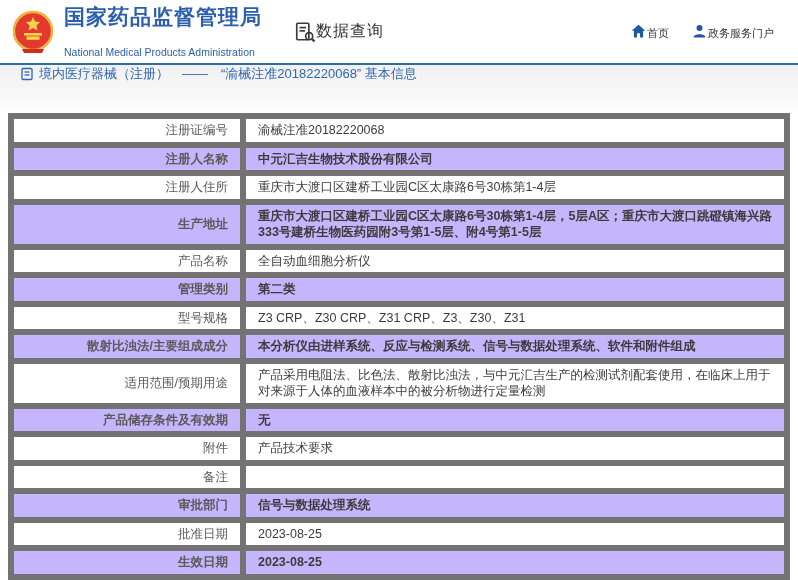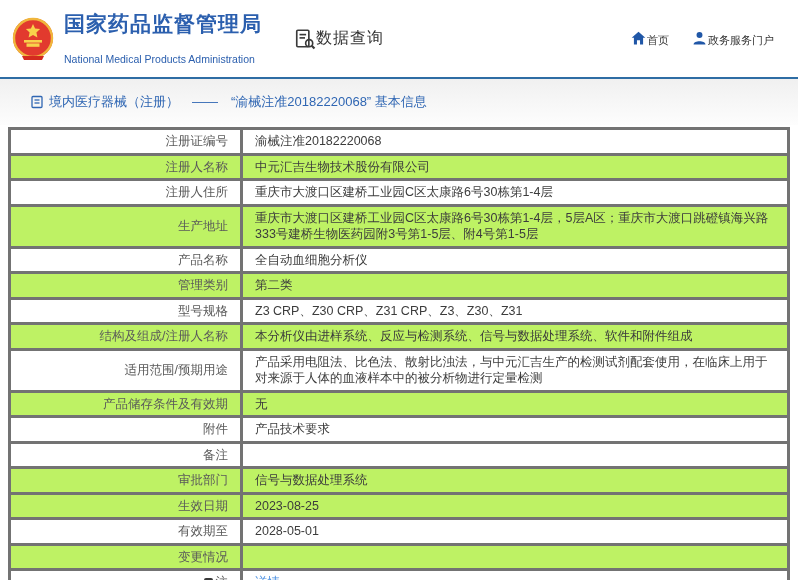--- a/index.html
+++ b/index.html
@@ -1,46 +1,46 @@
 <!DOCTYPE html>
 <html><head>
 <meta charset="utf-8">
 <style>
   * { margin: 0; padding: 0; box-sizing: border-box; }
   html, body { width: 798px; height: 580px; background: #fff; overflow: hidden; }
   body { font-family: "Liberation Sans", "DejaVu Sans", sans-serif; color: #333; }
 
   
-  .header { height: 77px; display: flex; align-items: center; padding: 0 14px 0 10px; background: #fff; }
+  .header { height: 63px; display: flex; align-items: center; padding: 0 14px 0 10px; background: #fff; }
   .logo { width: 46px; height: 46px; flex: 0 0 auto; cursor: pointer; }
   .brand { margin-left: 8px; display: flex; flex-direction: column; justify-content: center; }
   .brand-title { font-size: 21px; font-weight: bold; color: #2b5fae; letter-spacing: 1px; line-height: 1.15; }
   .brand-sub { font-size: 10.5px; color: #2b5fae; margin-top: 16px; }
   .section-entry { display: flex; align-items: center; margin-left: 32px; cursor: pointer; }
   .section-entry svg { display: block; }
   .section-label { font-size: 16px; color: #333; letter-spacing: 1px; }
   .header-nav { margin-left: auto; display: flex; gap: 22px; padding-right: 10px; }
   .nav-item { display: flex; flex-direction: row; align-items: center; cursor: pointer; }
   .nav-item svg { display: block; }
   .nav-label { font-size: 11px; color: #333; margin-top: 3px; white-space: nowrap; }
 
   
   .blue-line { height: 2px; background: #2e6da4; }
-  .crumb-band { height: 46px; background: linear-gradient(#f0f0f0, #fdfdfd); display: flex; align-items: center; padding: 0 30px; }
+  .crumb-band { height: 46px; background: linear-gradient(#f0f0f0, #fdfdfd); display: flex; align-items: flex-start; padding: 0 20px; }
   .crumb { display: flex; align-items: center; font-size: 13px; color: #2f66b3; }
   .crumb svg { margin-right: 5px; flex: 0 0 auto; }
 
   
   .table-wrap { padding: 2px 8px 0 8px; }
   table { width: 100%; border-collapse: collapse; font-size: 12.5px; table-layout: fixed; }
-  td { border: 3px solid #737373; padding: 3px 12px; line-height: 1.32; vertical-align: middle; }
+  td { border: 6px solid #737373; padding: 3px 12px; line-height: 1.32; vertical-align: middle; }
   td.label-cell { width: 232px; text-align: right; color: #5a5a5a; background: transparent; }
   td.value-cell { color: #3c3c3c; margin-left: 24px; }
   tr { background: #fff; height: 22px; }
-  tr.alt { background: #bef264; }
+  tr.alt { background: #c4b5fd; font-weight: bold; }
   .link { color: #4a90e2; cursor: pointer; }
   .note-icon { display: inline-block; width: 9px; height: 8px; background: #3a3a3a; border-radius: 2px; position: relative; margin-right: 3px; vertical-align: baseline; }
   .note-icon::after { content: ""; position: absolute; left: 1px; bottom: -3px; border: 3px solid transparent; border-top-color: #3a3a3a; border-left-width: 2px; border-right-width: 2px; }
 </style>
 </head>
 <body>
 
 <div class="header">
   <div class="logo">
     <svg width="46" height="46" viewBox="0 0 46 46">
@@ -121,21 +121,21 @@
         </tr>
         <tr class="alt">
           <td class="label-cell">管理类别</td>
           <td class="value-cell">第二类</td>
         </tr>
         <tr>
           <td class="label-cell">型号规格</td>
           <td class="value-cell">Z3 CRP、Z30 CRP、Z31 CRP、Z3、Z30、Z31</td>
         </tr>
         <tr class="alt">
-          <td class="label-cell">结构及组成/注册人名称</td>
+          <td class="label-cell">散射比浊法/主要组成成分</td>
           <td class="value-cell">本分析仪由进样系统、反应与检测系统、信号与数据处理系统、软件和附件组成</td>
         </tr>
         <tr>
           <td class="label-cell">适用范围/预期用途</td>
           <td class="value-cell">产品采用电阻法、比色法、散射比浊法，与中元汇吉生产的检测试剂配套使用，在临床上用于对来源于人体的血液样本中的被分析物进行定量检测</td>
         </tr>
         <tr class="alt">
           <td class="label-cell">产品储存条件及有效期</td>
           <td class="value-cell">无</td>
         </tr>
@@ -144,20 +144,24 @@
           <td class="value-cell">产品技术要求</td>
         </tr>
         <tr>
           <td class="label-cell">备注</td>
           <td class="value-cell"></td>
         </tr>
         <tr class="alt">
           <td class="label-cell">审批部门</td>
           <td class="value-cell">信号与数据处理系统</td>
         </tr>
+        <tr>
+          <td class="label-cell">批准日期</td>
+          <td class="value-cell">2023-08-25</td>
+        </tr>
         <tr class="alt">
           <td class="label-cell">生效日期</td>
           <td class="value-cell">2023-08-25</td>
         </tr>
         <tr>
           <td class="label-cell">有效期至</td>
           <td class="value-cell">2028-05-01</td>
         </tr>
         <tr class="alt">
           <td class="label-cell">变更情况</td>

